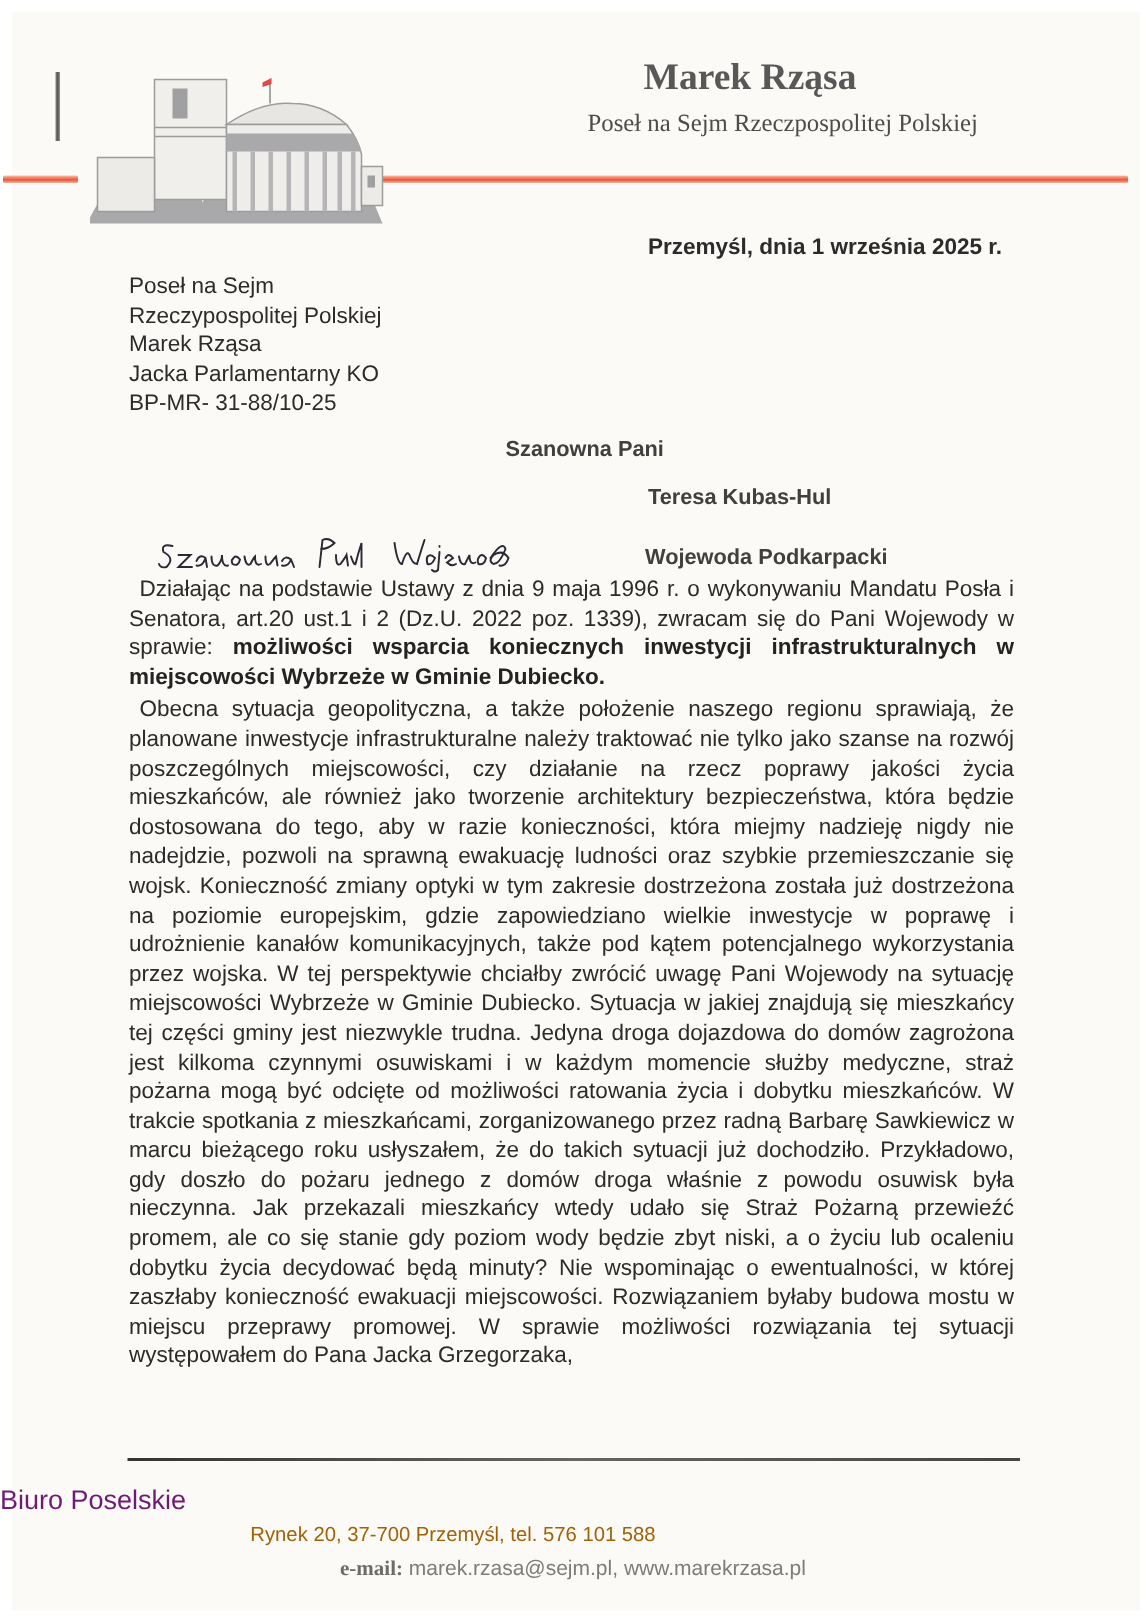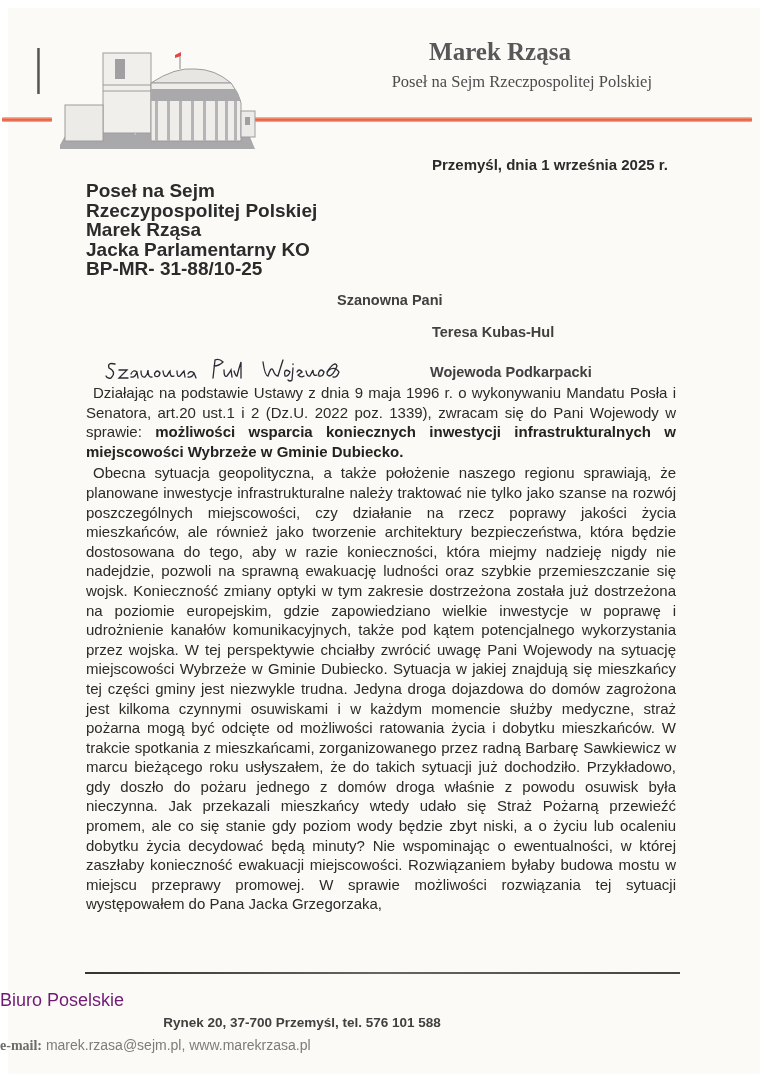--- a/index.html
+++ b/index.html
@@ -31,21 +31,21 @@
     }
     .header-sub {
       position: absolute; left: 352px; top: 72px; width: 300px; text-align: right;
       font-family: "Liberation Serif", serif; font-size: 16.5px; color: #4d4b4c;
     }
     .date {
       position: absolute; left: 432px; top: 156px;
       font-size: 15px; color: #2b2b2b; font-weight: bold;
     }
     .sender {
-      position: absolute; left: 86px; top: 181px; font-size: 19px; line-height: 19.5px; color: #2b2b2b; font-weight: bold;
+      position: absolute; left: 86px; top: 181px; font-size: 15px; line-height: 19.5px; color: #2b2b2b;
     }
     .sender div { white-space: nowrap; }
     .addr {
       position: absolute; font-weight: bold; font-size: 14.5px; color: #404040; white-space: nowrap;
     }
     .addr.salutation { left: 337px; top: 292px; }
     .addr.name { left: 432px; top: 324px; }
     .addr.title { left: 430px; top: 364px; }
     .handwriting {
       position: absolute; left: 103px; top: 352px; width: 250px; height: 30px;
@@ -59,24 +59,24 @@
     .footer-rule {
       position: absolute; left: 85px; top: 972px; width: 595px; height: 1.5px;
       background: linear-gradient(90deg, #333, #666, #444);
     }
     .footer-title {
       position: absolute; left: 0; top: 990px; width: 764px; 
       font-size: 18px; color: #701a75;
     }
     .footer-addr {
       position: absolute; left: 0; top: 1015px; width: 604px; text-align: center;
-      font-size: 13.5px; color: #404040; font-weight: bold;
+      font-size: 13.5px; color: #a16207;
     }
     .footer-contact {
-      position: absolute; left: 0; top: 1037px; width: 764px; 
+      position: absolute; left: 0; top: 1037px; width: 764px; text-align: center;
       font-size: 14px; color: #7e7b7b;
     }
     .footer-contact .lbl { font-family: "Liberation Serif", serif; font-weight: bold; color: #6e6b6b; }
   </style>
 </head>
 <body>
 
 <div class="sheet"></div>
 
 <div class="binder-mark"></div>

